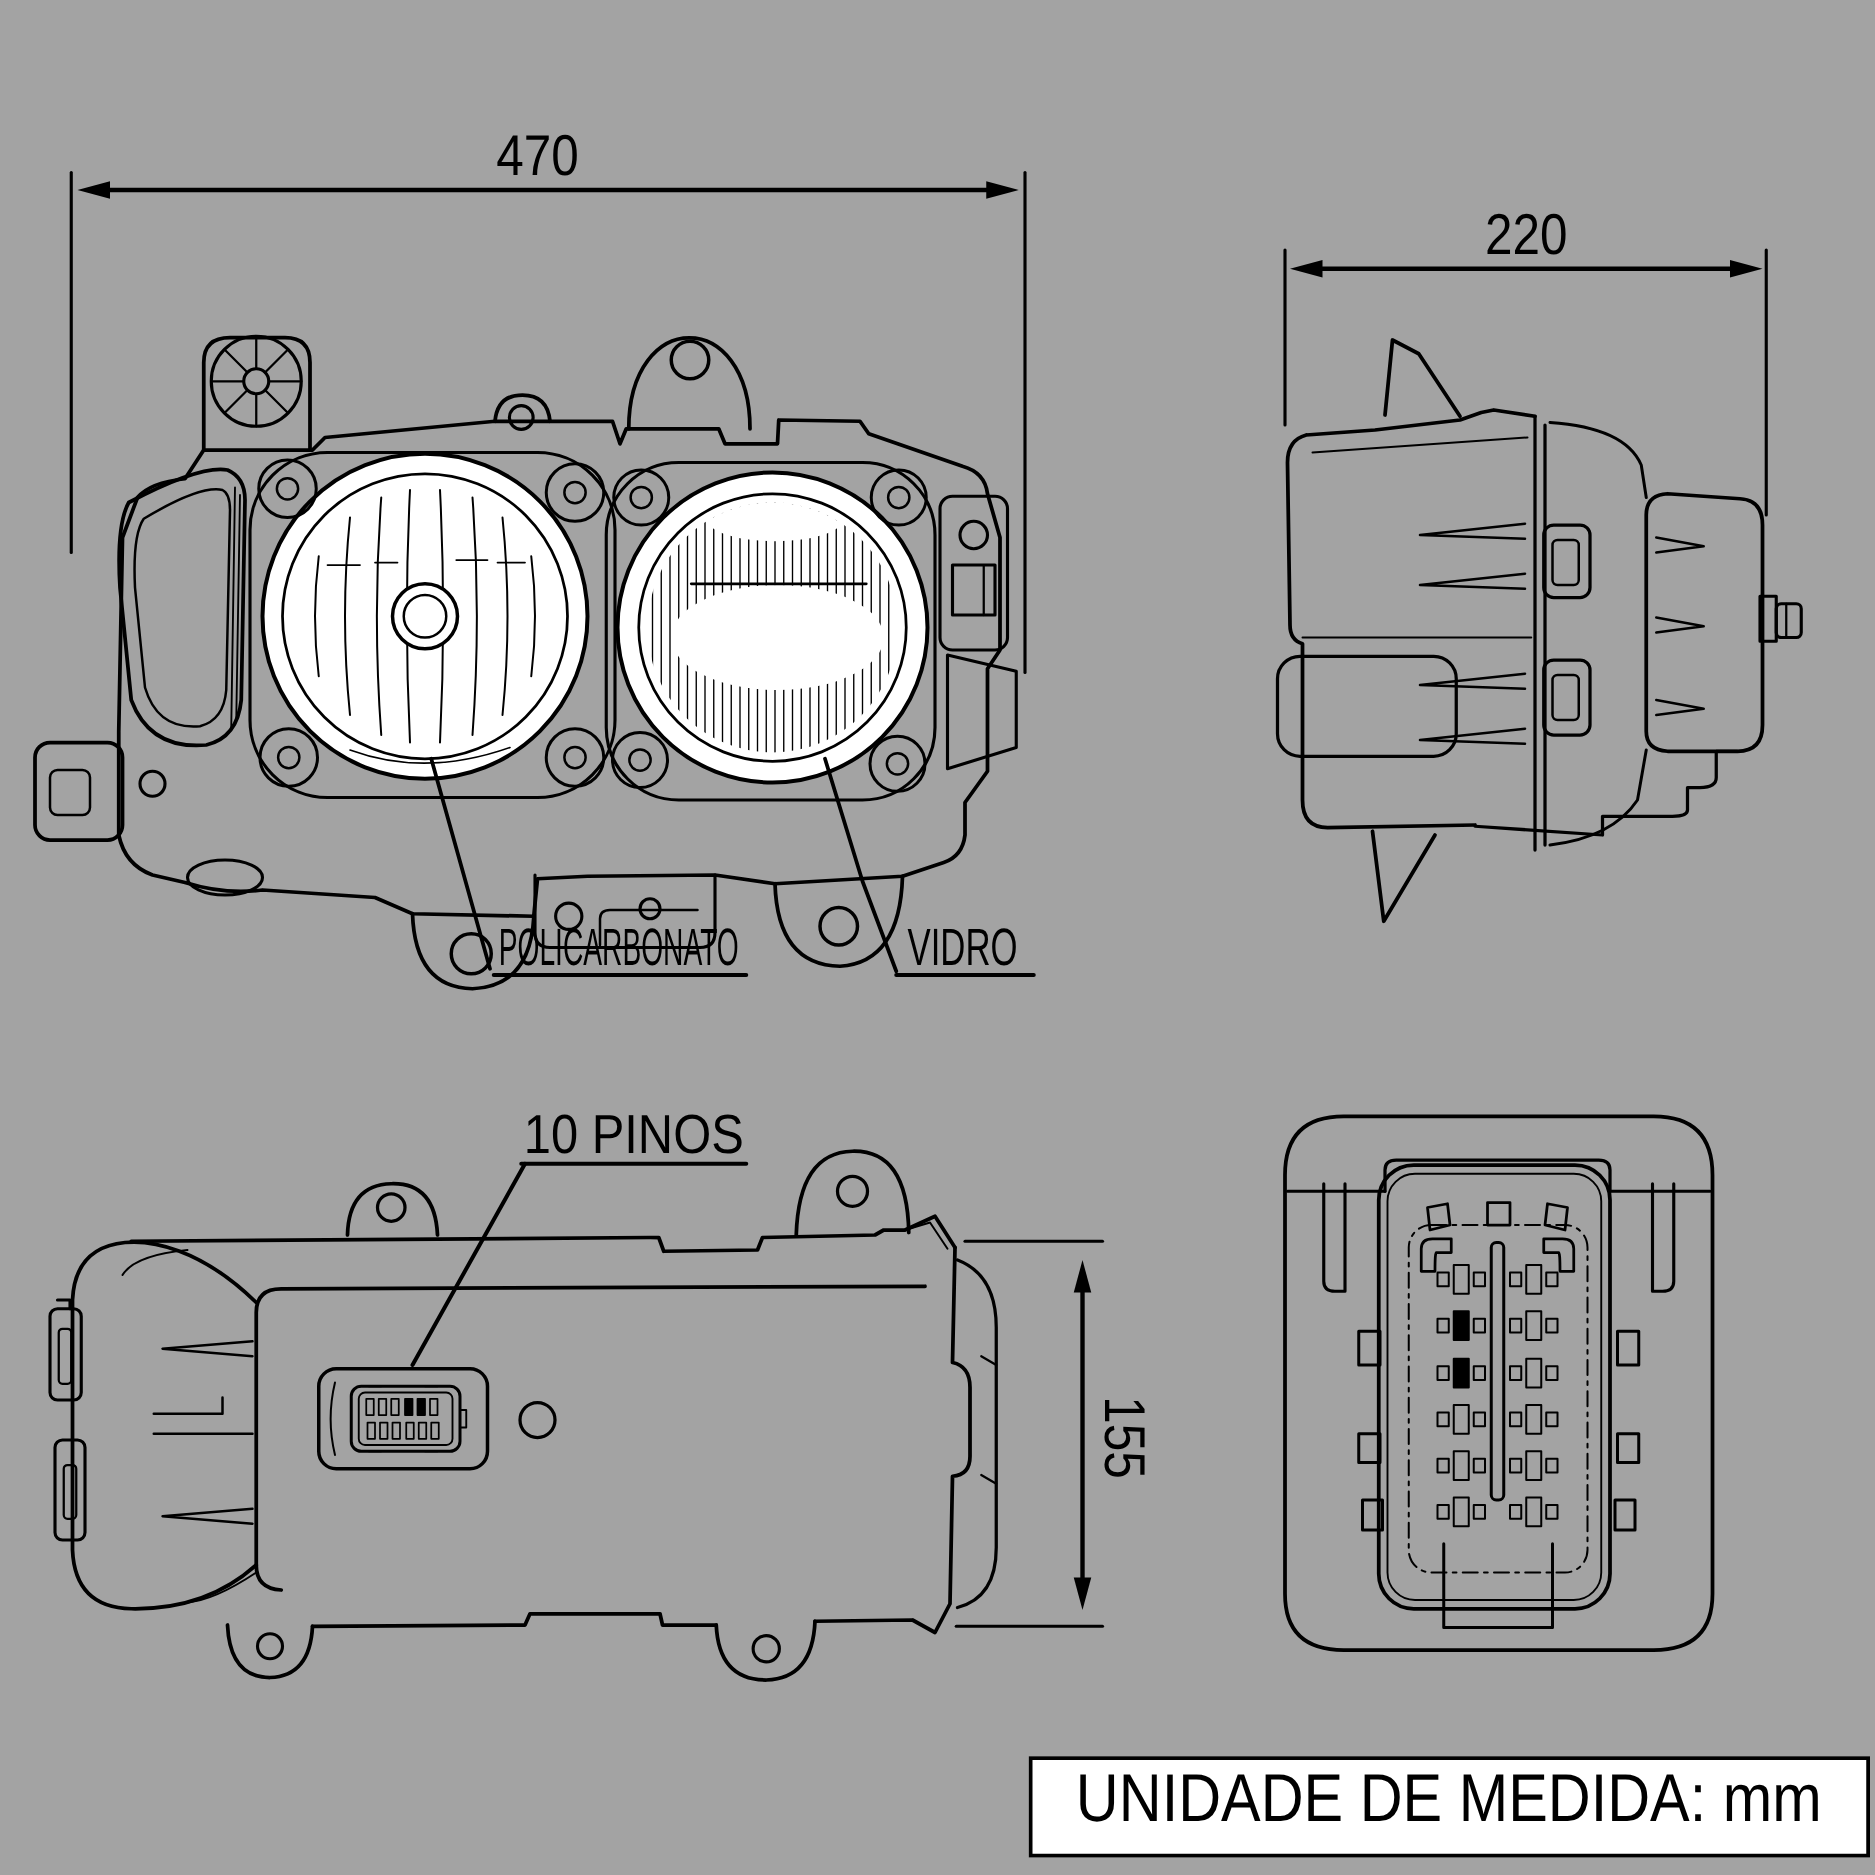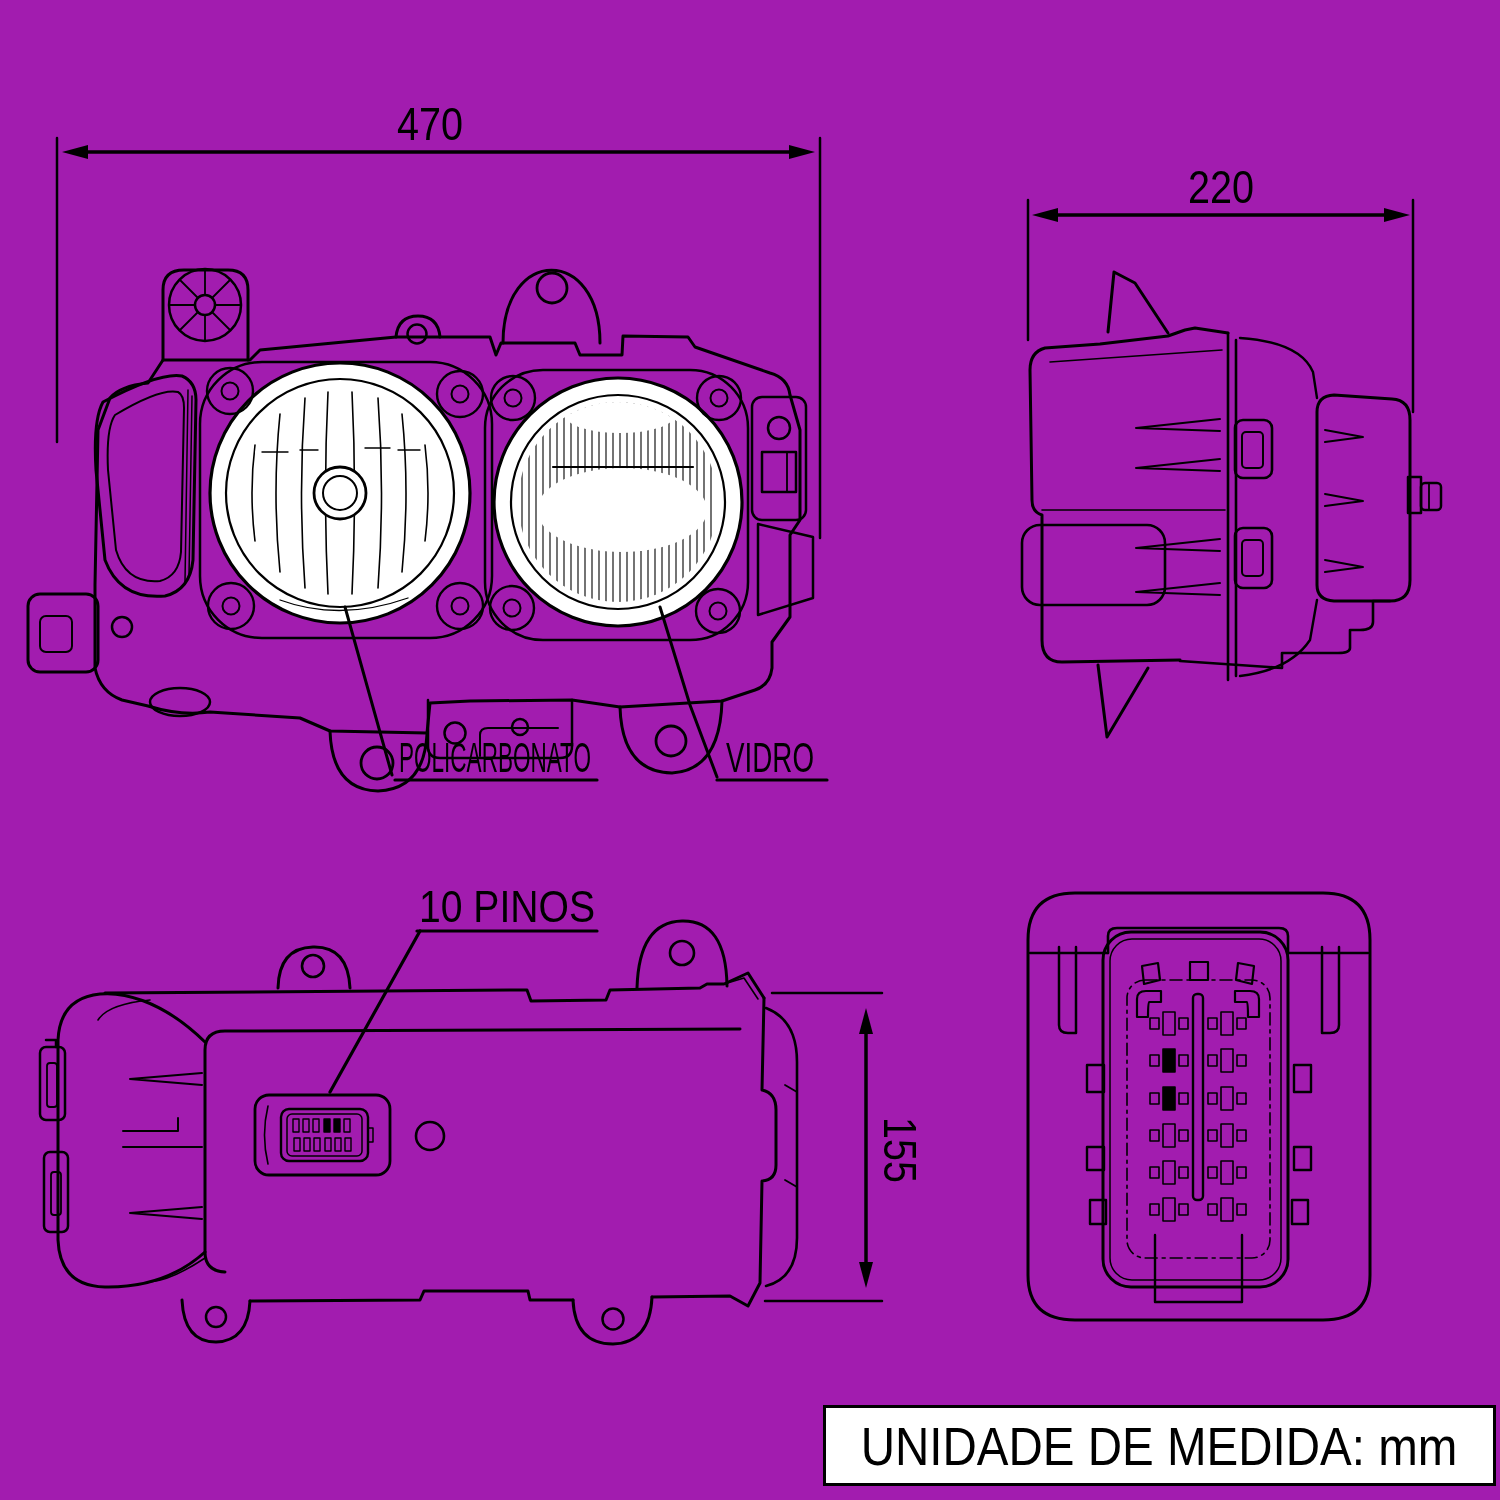--- a/index.html
+++ b/index.html
@@ -1,30 +1,30 @@
 <!DOCTYPE html>
 <html><head>
 <meta charset="utf-8">
 <style>
   html,body{margin:0;padding:0;background:#fff;}
   #canvas{
-    position:relative;width:1500px;height:1500px;background:#a21caf;
+    position:relative;width:1500px;height:1500px;background:#a3a3a3;
     font-family:"Liberation Sans",sans-serif;overflow:hidden;
   }
   svg text{
     font-family:"Liberation Sans",sans-serif;
     fill:#000;
   }
   .dim-text{font-size:46px;font-weight:400;}
   .callout-text{font-size:42px;font-weight:400;}
   .callout-big{font-size:44px;font-weight:400;}
   #unit-box{
     position:absolute;left:823px;top:1405px;width:667px;height:75px;
     border:3px solid #000;background:#fff;
-    display:flex;align-items:center;justify-content:center;
+    display:flex;align-items:flex-start;justify-content:center;
   }
   #unit-box .unit-text{
     font-size:54px;color:#000;white-space:nowrap;
     transform:scaleX(0.88);transform-origin:center;
   }
 </style>
 </head>
 <body>
 
 <div id="canvas">

